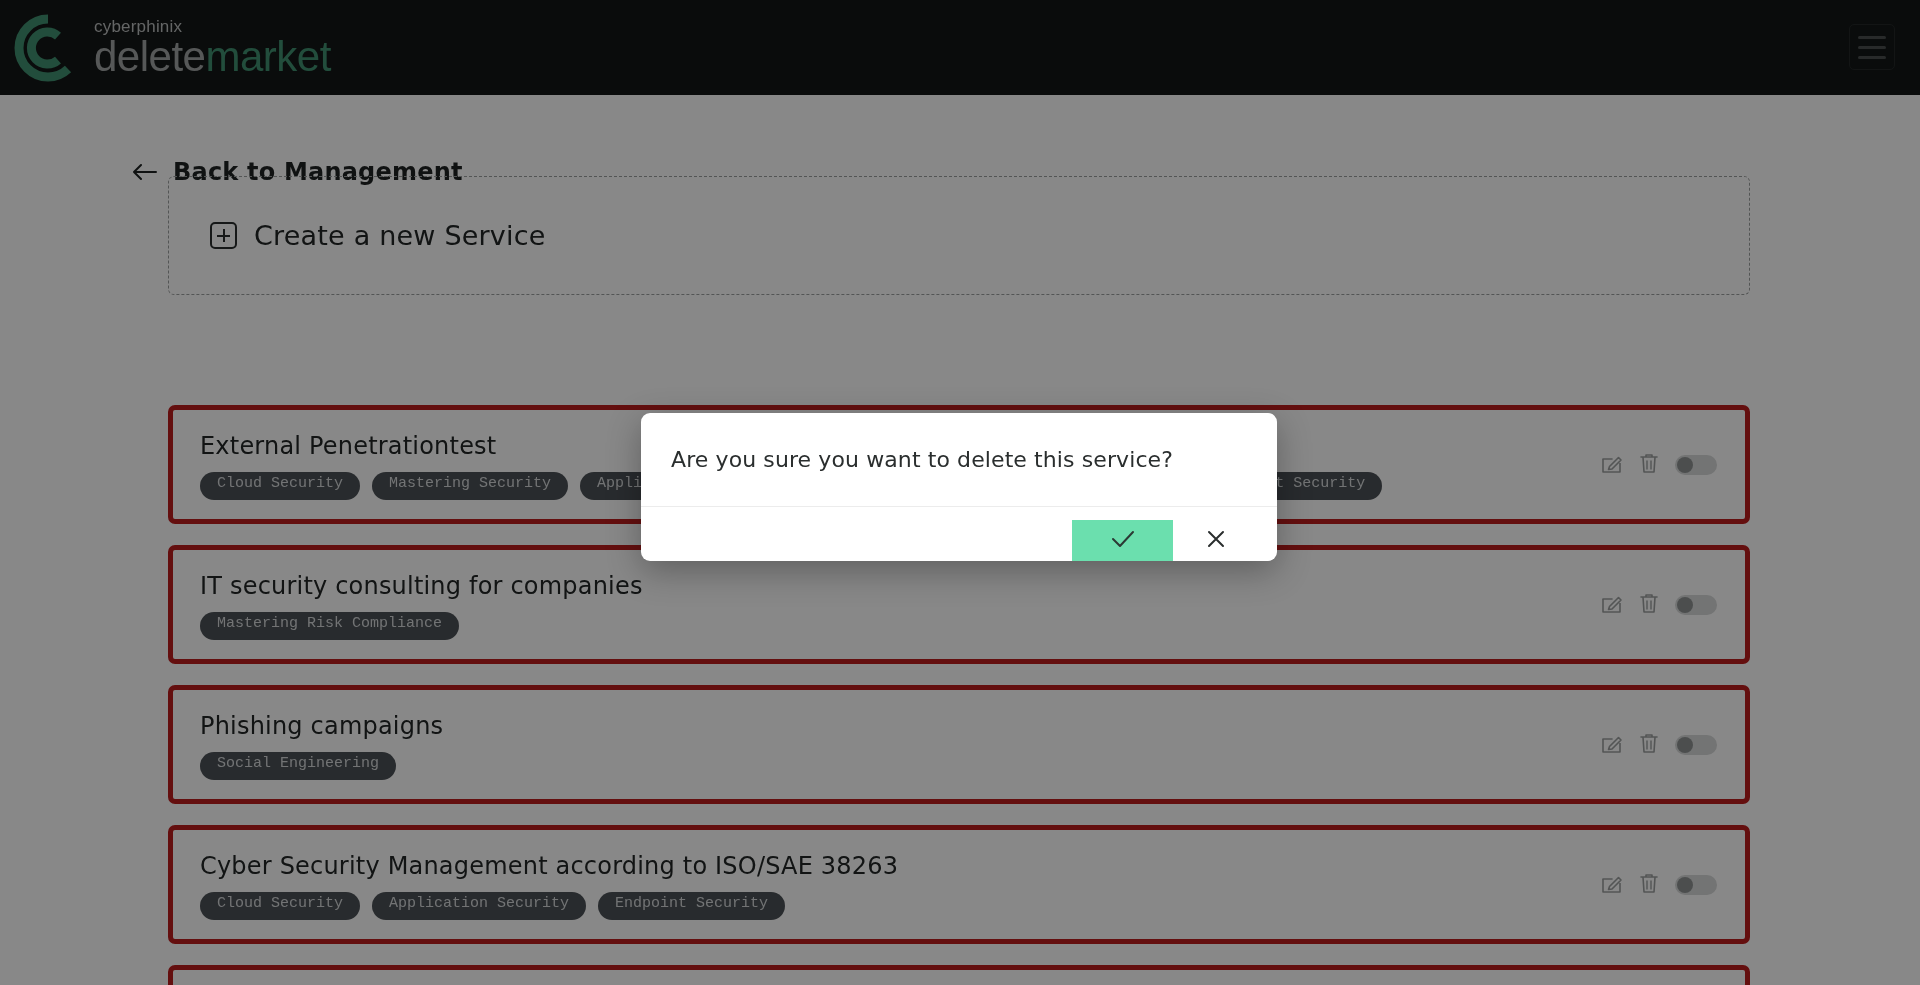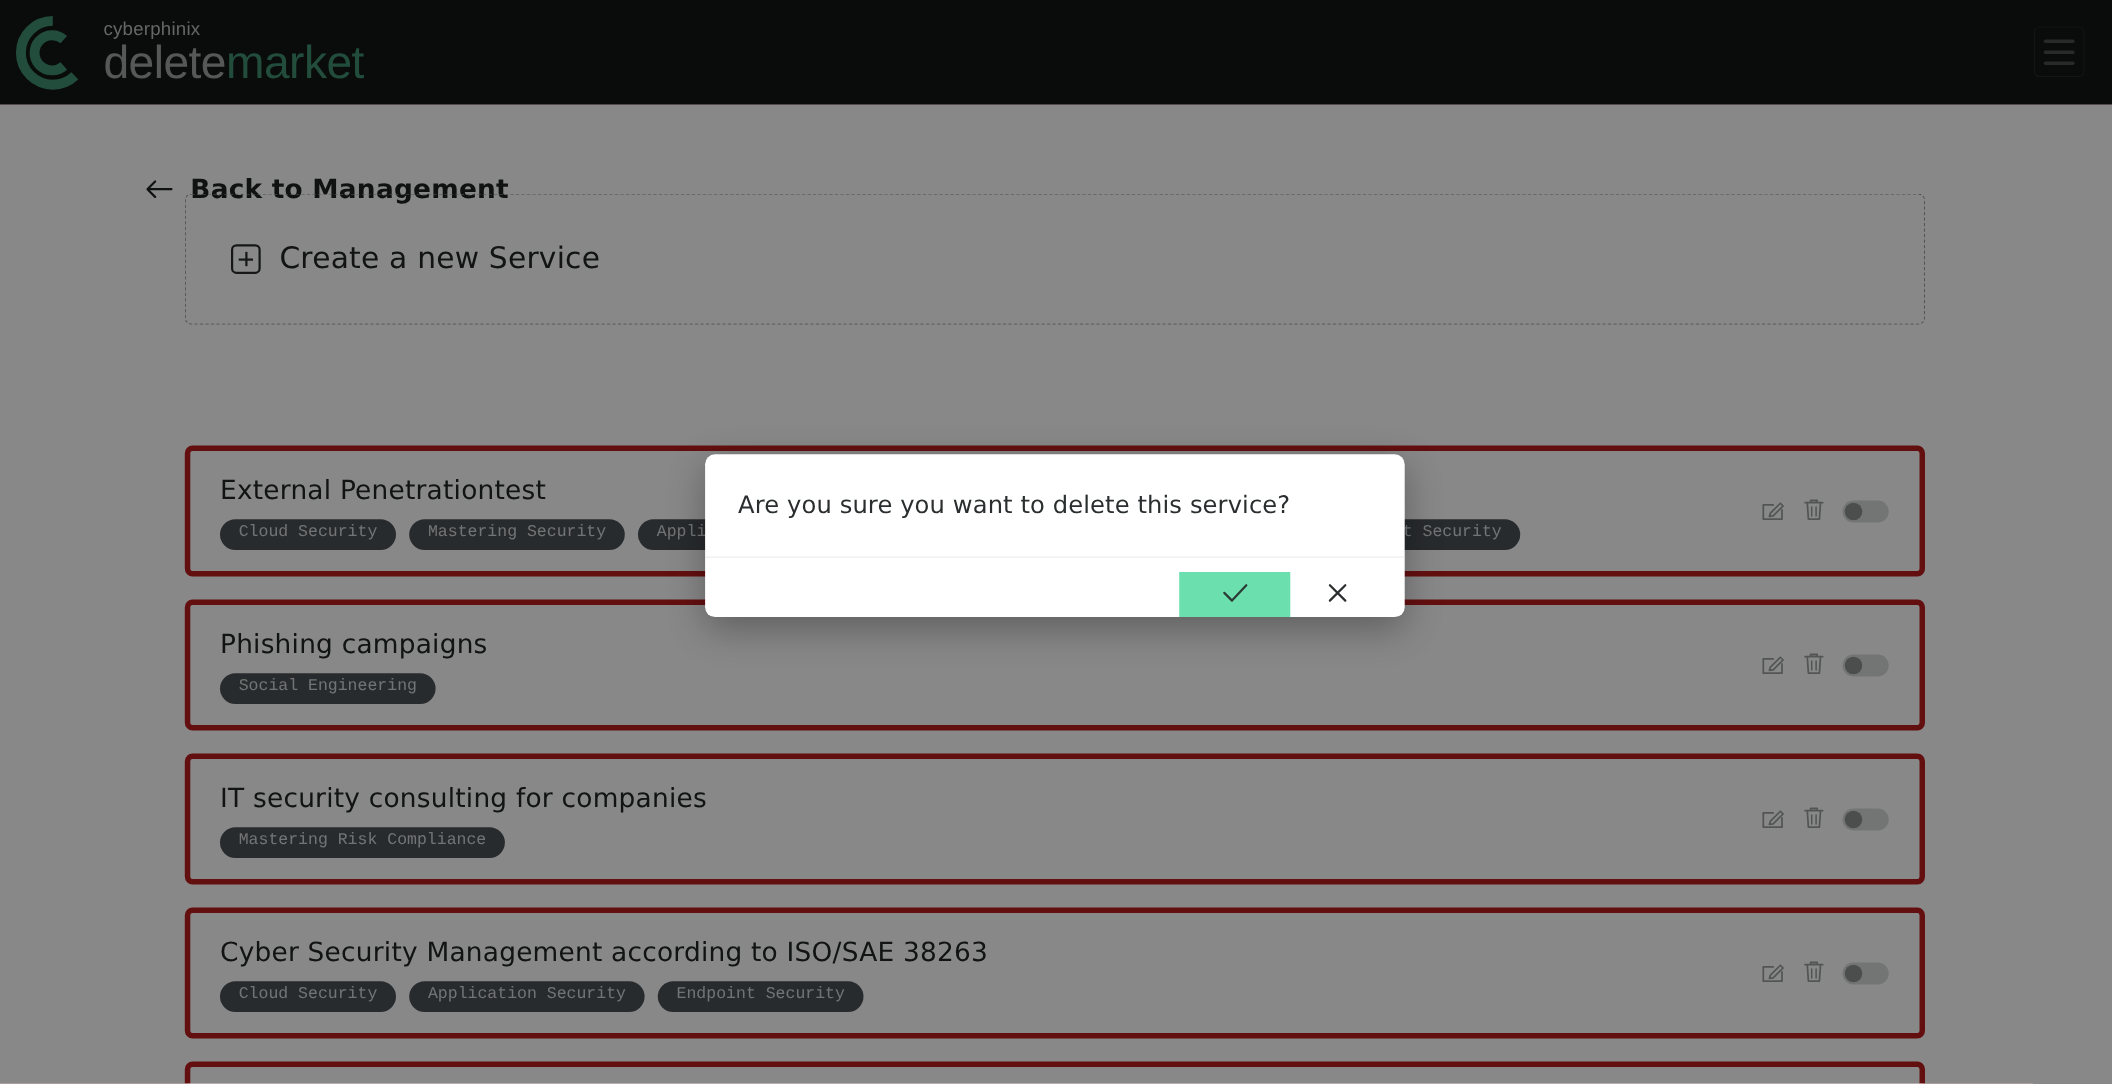--- a/index.html
+++ b/index.html
@@ -13,21 +13,21 @@
 
   body {
     background: #ffffff;
     position: relative;
   }
 
   
   #page-root {
     position: absolute;
     inset: 0;
-    background: #7f1d1d;
+    background: #fde047;
   }
 
   
   .navbar {
     position: absolute;
     top: 0; left: 0;
     width: 1920px;
     height: 95px;
     background: #141717;
     display: flex;
@@ -347,43 +347,43 @@
             <span class="icon-btn"><svg width="20" height="22" viewBox="0 0 20 22">
                 <path d="M2 5 H18" fill="none" stroke="#9a9d9d" stroke-width="1.6" stroke-linecap="round"></path>
                 <path d="M7 5 V3 H13 V5" fill="none" stroke="#9a9d9d" stroke-width="1.6" stroke-linejoin="round"></path>
                 <path d="M4 5 L5 20 H15 L16 5" fill="none" stroke="#9a9d9d" stroke-width="1.6" stroke-linejoin="round"></path>
                 <path d="M8 9 V17 M12 9 V17" fill="none" stroke="#9a9d9d" stroke-width="1.4" stroke-linecap="round"></path>
               </svg></span>
             <span class="toggle"></span>
           </div>
         </div>
         <div class="card">
-          <div class="card-title">Phishing campaigns</div>
+          <div class="card-title">IT security consulting for companies</div>
           <div class="tag-row">
-            <span class="tag">Social Engineering</span>
+            <span class="tag">Mastering Risk Compliance</span>
           </div>
           <div class="card-actions">
             <span class="icon-btn"><svg width="22" height="22" viewBox="0 0 22 22">
                 <path d="M2 7 V20 H19 V11" fill="none" stroke="#9a9d9d" stroke-width="1.6" stroke-linejoin="round"></path>
                 <path d="M2 7 H11" fill="none" stroke="#9a9d9d" stroke-width="1.6" stroke-linecap="round"></path>
                 <path d="M8.5 14.5 L17.5 5.5 L20 8 L11 17 L7.5 17.5 Z" fill="none" stroke="#9a9d9d" stroke-width="1.6" stroke-linejoin="round"></path>
               </svg></span>
             <span class="icon-btn"><svg width="20" height="22" viewBox="0 0 20 22">
                 <path d="M2 5 H18" fill="none" stroke="#9a9d9d" stroke-width="1.6" stroke-linecap="round"></path>
                 <path d="M7 5 V3 H13 V5" fill="none" stroke="#9a9d9d" stroke-width="1.6" stroke-linejoin="round"></path>
                 <path d="M4 5 L5 20 H15 L16 5" fill="none" stroke="#9a9d9d" stroke-width="1.6" stroke-linejoin="round"></path>
                 <path d="M8 9 V17 M12 9 V17" fill="none" stroke="#9a9d9d" stroke-width="1.4" stroke-linecap="round"></path>
               </svg></span>
             <span class="toggle"></span>
           </div>
         </div>
         <div class="card">
-          <div class="card-title">IT security consulting for companies</div>
+          <div class="card-title">Phishing campaigns</div>
           <div class="tag-row">
-            <span class="tag">Mastering Risk Compliance</span>
+            <span class="tag">Social Engineering</span>
           </div>
           <div class="card-actions">
             <span class="icon-btn"><svg width="22" height="22" viewBox="0 0 22 22">
                 <path d="M2 7 V20 H19 V11" fill="none" stroke="#9a9d9d" stroke-width="1.6" stroke-linejoin="round"></path>
                 <path d="M2 7 H11" fill="none" stroke="#9a9d9d" stroke-width="1.6" stroke-linecap="round"></path>
                 <path d="M8.5 14.5 L17.5 5.5 L20 8 L11 17 L7.5 17.5 Z" fill="none" stroke="#9a9d9d" stroke-width="1.6" stroke-linejoin="round"></path>
               </svg></span>
             <span class="icon-btn"><svg width="20" height="22" viewBox="0 0 20 22">
                 <path d="M2 5 H18" fill="none" stroke="#9a9d9d" stroke-width="1.6" stroke-linecap="round"></path>
                 <path d="M7 5 V3 H13 V5" fill="none" stroke="#9a9d9d" stroke-width="1.6" stroke-linejoin="round"></path>

